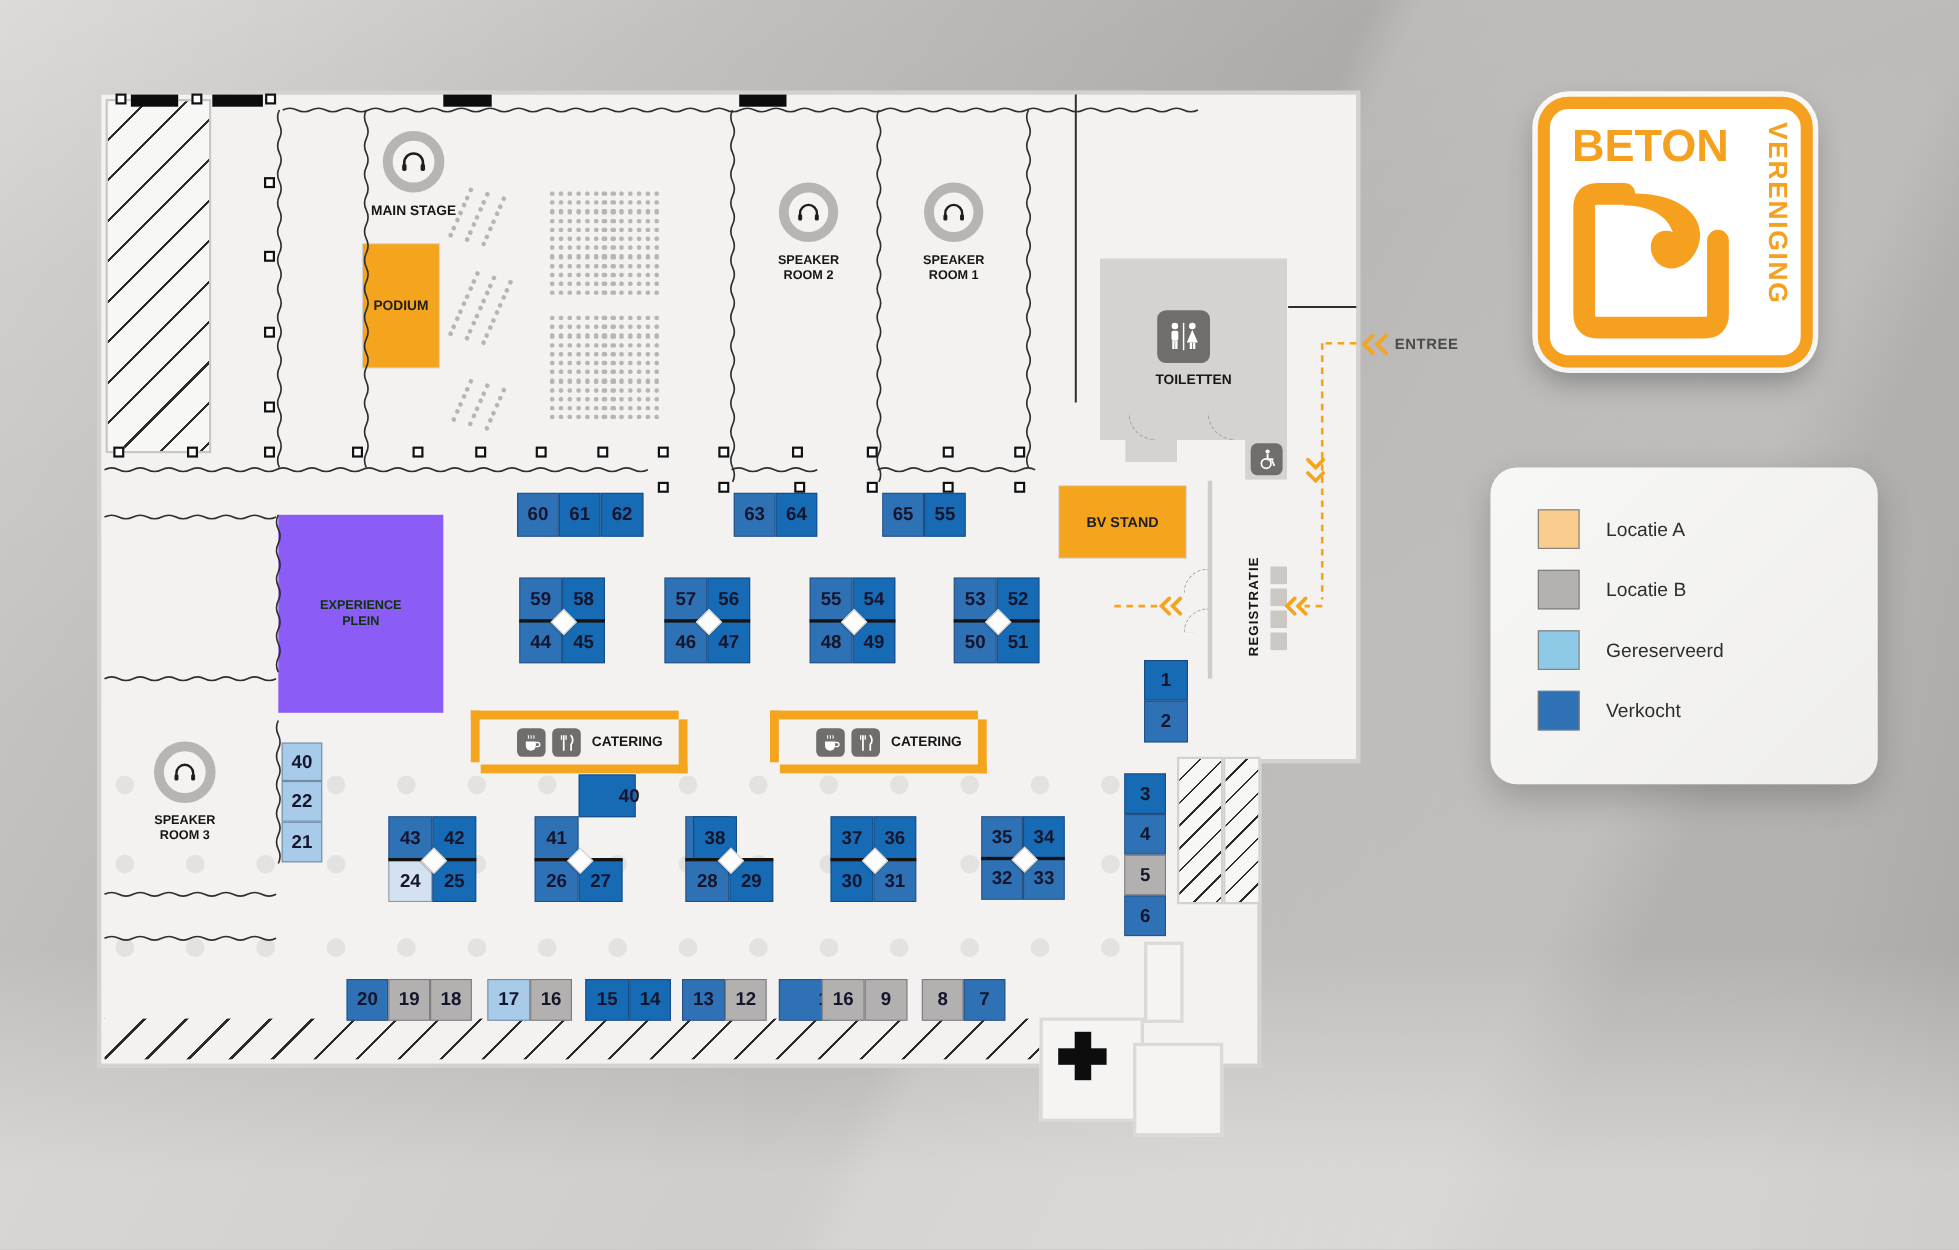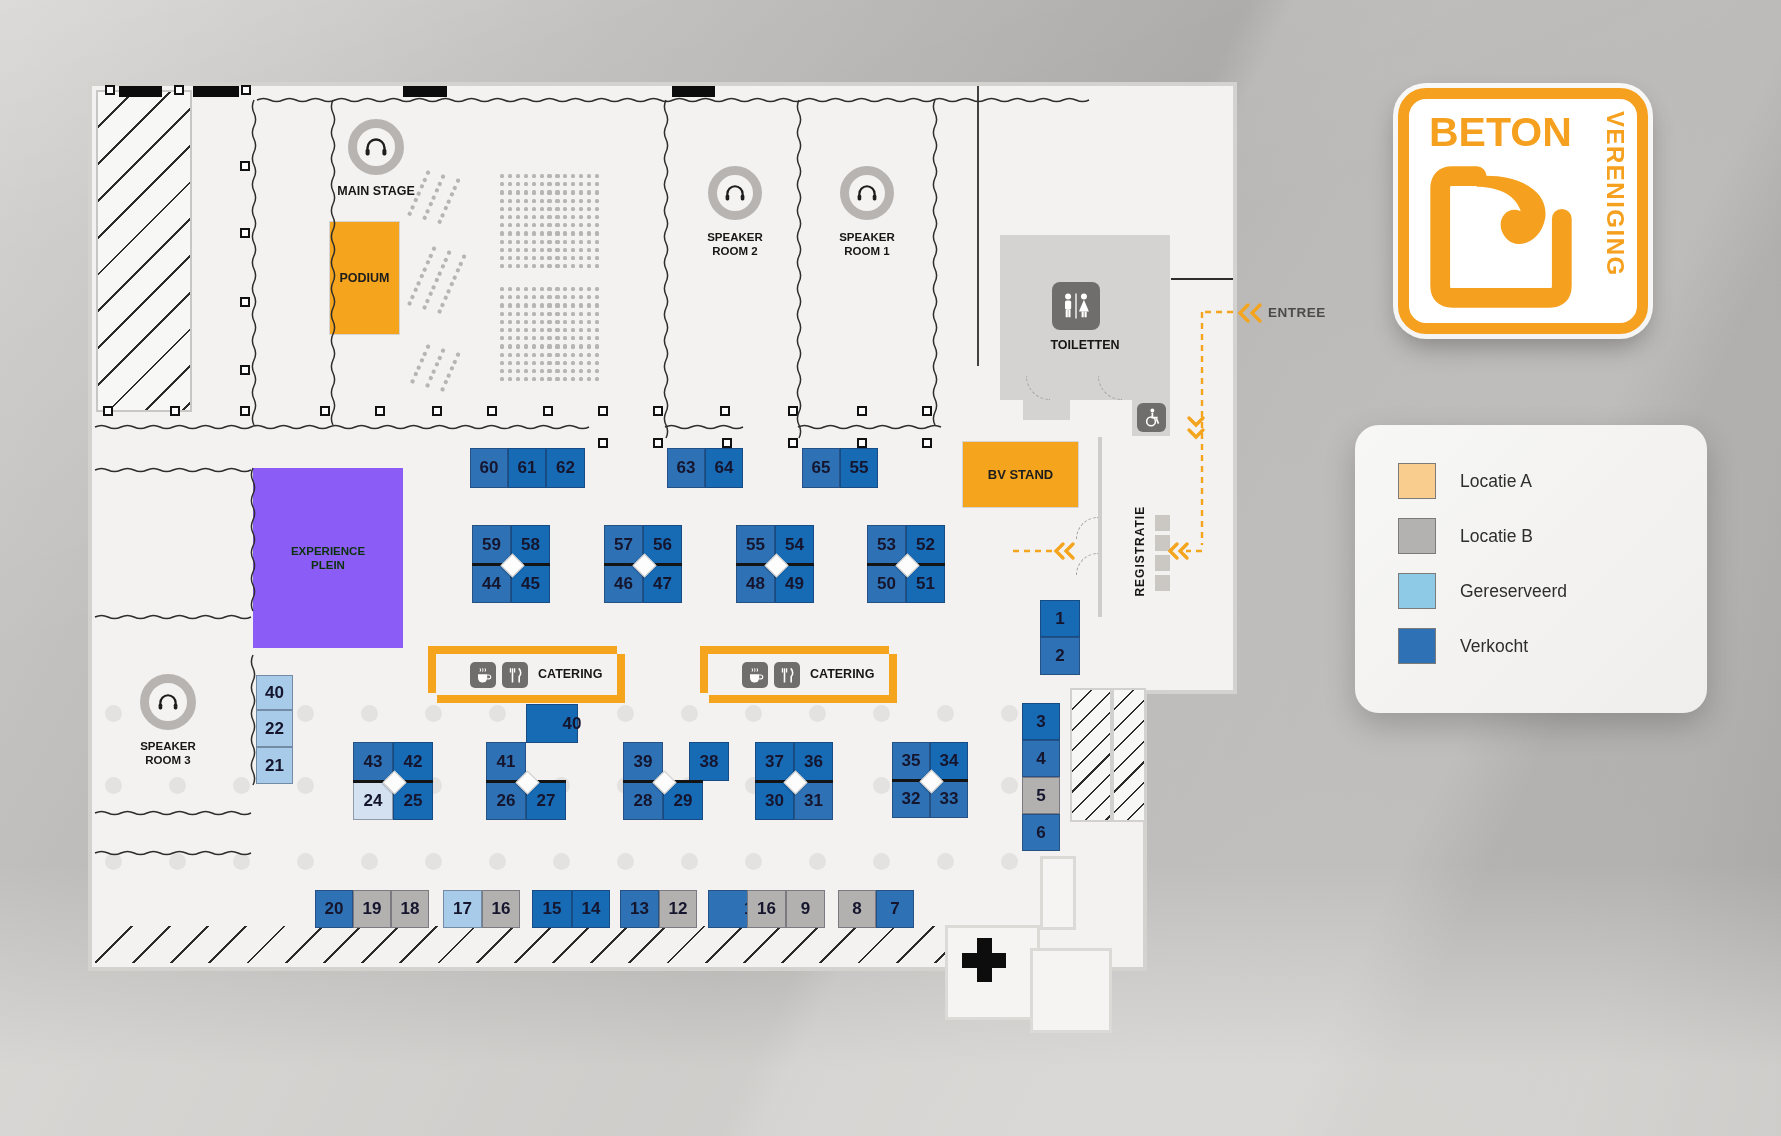--- a/index.html
+++ b/index.html
@@ -733,21 +733,21 @@
     <div class="booth" style="left: 906px; top: 564px; width: 39px; height: 39px; background: rgb(23, 106, 180);">51</div>
     <div class="booth" style="left: 353px; top: 742px; width: 40px; height: 39px; background: rgb(46, 114, 181);">43</div>
     <div class="booth" style="left: 393px; top: 742px; width: 40px; height: 39px; background: rgb(23, 106, 180);">42</div>
     <div class="booth" style="left: 353px; top: 781px; width: 40px; height: 39px; background: rgb(211, 225, 240);">24</div>
     <div class="booth" style="left: 393px; top: 781px; width: 40px; height: 39px; background: rgb(23, 106, 180);">25</div>
     <div class="booth" style="left: 486px; top: 742px; width: 40px; height: 39px; background: rgb(46, 114, 181);">41</div>
     <div class="booth" style="left: 526px; top: 704px; width: 52px; height: 39px; background: rgb(23, 106, 180); padding-left: 40px;">40</div>
     <div class="booth" style="left: 486px; top: 781px; width: 40px; height: 39px; background: rgb(46, 114, 181);">26</div>
     <div class="booth" style="left: 526px; top: 781px; width: 40px; height: 39px; background: rgb(23, 106, 180);">27</div>
     <div class="booth" style="left: 623px; top: 742px; width: 40px; height: 39px; background: rgb(46, 114, 181);">39</div>
-    <div class="booth" style="left: 689px; top: 742px; width: 40px; height: 39px; background: rgb(23, 106, 180);">38</div>
+    <div class="booth" style="left: 630px; top: 742px; width: 40px; height: 39px; background: rgb(23, 106, 180);">38</div>
     <div class="booth" style="left: 623px; top: 781px; width: 40px; height: 39px; background: rgb(46, 114, 181);">28</div>
     <div class="booth" style="left: 663px; top: 781px; width: 40px; height: 39px; background: rgb(23, 106, 180);">29</div>
     <div class="booth" style="left: 755px; top: 742px; width: 39px; height: 39px; background: rgb(23, 106, 180);">37</div>
     <div class="booth" style="left: 794px; top: 742px; width: 39px; height: 39px; background: rgb(23, 106, 180);">36</div>
     <div class="booth" style="left: 755px; top: 781px; width: 39px; height: 39px; background: rgb(23, 106, 180);">30</div>
     <div class="booth" style="left: 794px; top: 781px; width: 39px; height: 39px; background: rgb(46, 114, 181);">31</div>
     <div class="booth" style="left: 892px; top: 742px; width: 38px; height: 38px; background: rgb(46, 114, 181);">35</div>
     <div class="booth" style="left: 930px; top: 742px; width: 38px; height: 38px; background: rgb(23, 106, 180);">34</div>
     <div class="booth" style="left: 892px; top: 780px; width: 38px; height: 38px; background: rgb(46, 114, 181);">32</div>
     <div class="booth" style="left: 930px; top: 780px; width: 38px; height: 38px; background: rgb(46, 114, 181);">33</div>

